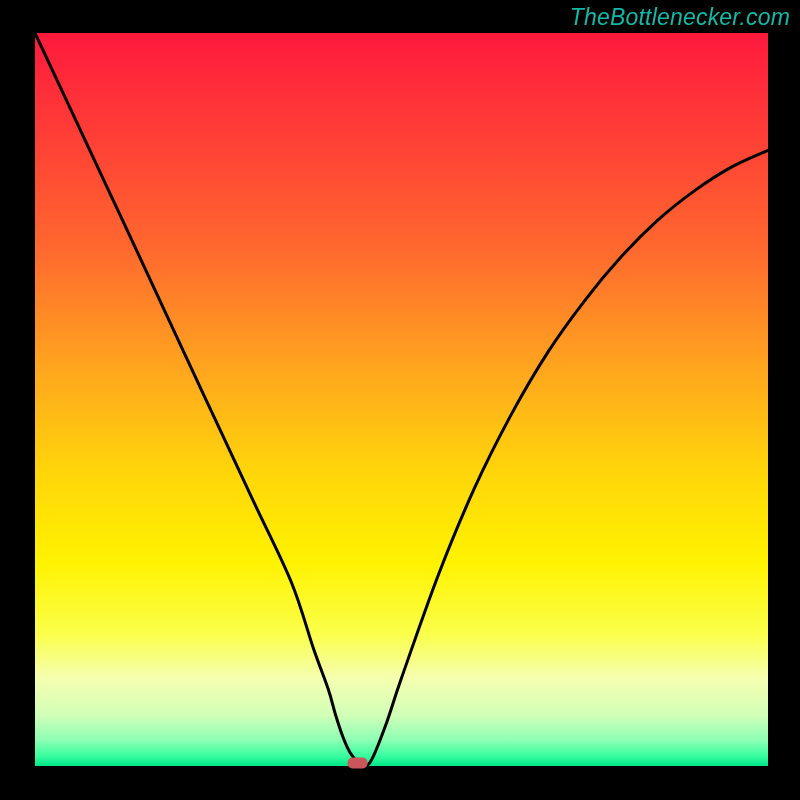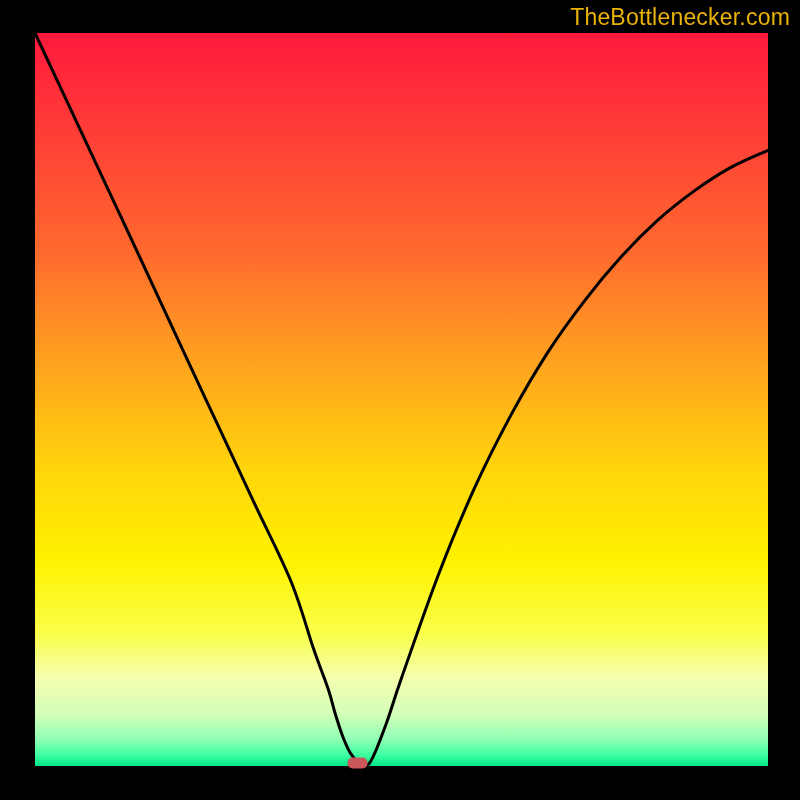--- a/index.html
+++ b/index.html
@@ -14,24 +14,25 @@
   .frame {
     position: relative;
     width: 800px;
     height: 800px;
     background: #000000;
   }
   .watermark {
     position: absolute;
     top: 4px;
     right: 10px;
-    color: #eab308;
+    color: #14b8a6;
     font-size: 23px;
     font-weight: 500;
     letter-spacing: 0.2px;
+    font-style: italic;
   }
   svg {
     display: block;
   }
 </style>
 </head>
 <body>
 
 <div class="frame">
   <div class="watermark">TheBottlenecker.com</div>

